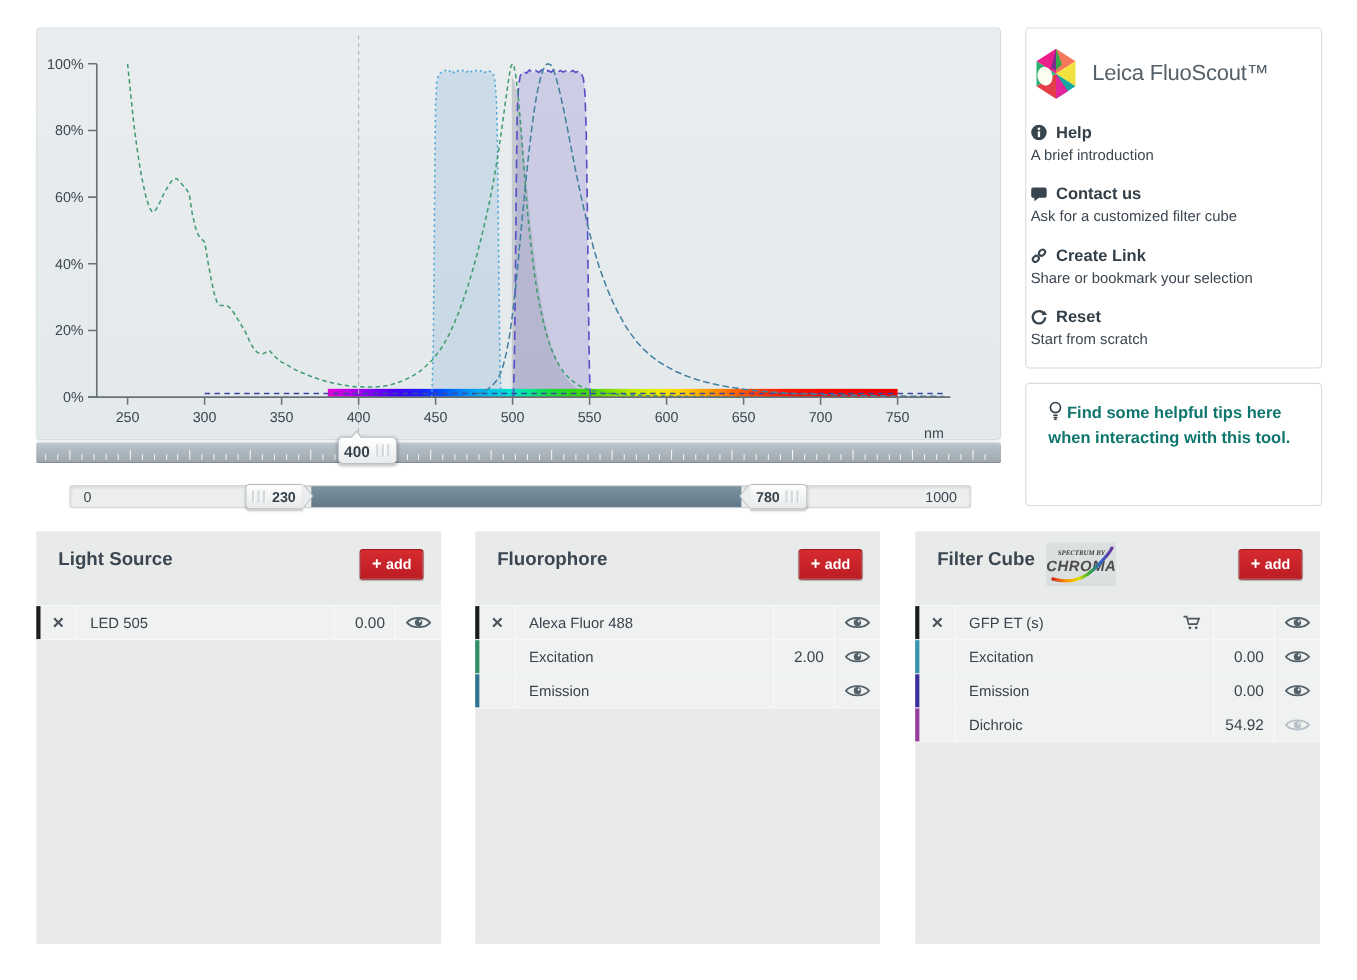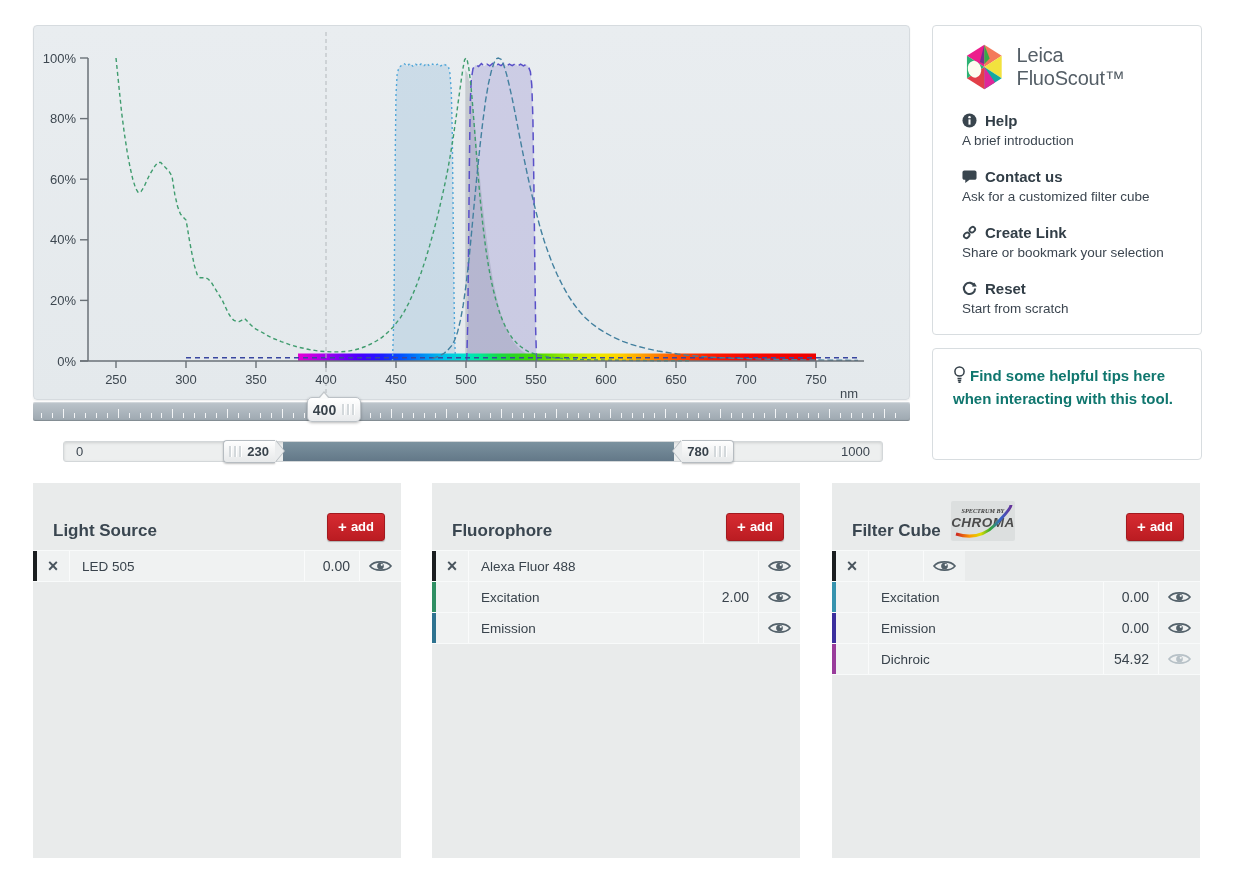--- a/index.html
+++ b/index.html
@@ -46,21 +46,21 @@
   .rs-handle.high { border-radius:0 4px 4px 0; border-left:none; }
   .rs-handle.low::after { content:""; position:absolute; left:51px; top:-1px;
     border-top:11.5px solid transparent; border-bottom:11.5px solid transparent;
     border-left:9px solid #ebedee; filter:drop-shadow(1px 0 0 #b6bcc1); }
   .rs-handle.high::after { content:""; position:absolute; right:51px; top:-1px;
     border-top:11.5px solid transparent; border-bottom:11.5px solid transparent;
     border-right:9px solid #ebedee; filter:drop-shadow(-1px 0 0 #b6bcc1); }
 
   
   .panel { position:absolute; top:483px; width:368px; height:375px; background:#e9ebeb; }
-  .panel header { display:flex; align-items:flex-end; padding:16px 16px 0 20px; height:42px; }
+  .panel header { display:flex; align-items:flex-start; padding:16px 16px 0 20px; height:42px; }
   .panel h2 { margin:0; font-size:17px; color:#3a4650; font-weight:bold; }
   .badge { margin-left:10px; margin-top:-6px; }
   .add-btn { margin-left:auto; background:linear-gradient(#d62b31,#bb1c22); color:#fff;
     border:1px solid #a21a1f; border-radius:3px; font-weight:bold; font-size:13px;
     padding:5px 10px 6px; display:flex; gap:4px; align-items:center; cursor:pointer;
     box-shadow:0 1px 1px rgba(0,0,0,.25); font-family:inherit; }
   .add-btn .plus { font-size:15px; line-height:11px; font-weight:bold; }
   .rows { margin-top:9px; }
   .row { position:relative; display:flex; height:30px; border-bottom:1px solid #f8fafa; }
   .rows .row:first-child { border-top:1px solid #f8fafa; }
@@ -71,21 +71,21 @@
   .cell-value { width:55px; flex:none; justify-content:flex-end; padding-right:9px; font-size:14px; color:#39434c; }
   .cell-eye { width:41px; flex:none; justify-content:center; border-right:none; }
   .x-icon { font-size:18px; font-weight:bold; color:#4a555e; cursor:pointer; line-height:1; }
   .cart { margin-left:auto; margin-right:10px; display:flex; cursor:pointer; color:#4a555e; }
   .eye-btn { display:flex; cursor:pointer; color:#53616a; }
   .eye-btn.disabled { color:#b7c1c7; cursor:default; }
 
   
   .card { position:absolute; left:932px; width:270px; background:#fff; border:1px solid #d8dde0;
     border-radius:4px; box-sizing:border-box; }
-  #card-main { top:25px; height:310px; padding:16px 29px; }
+  #card-main { top:25px; height:310px; padding:16px 4px; }
   .brand { display:flex; align-items:center; gap:10px; }
   .brand-name { font-size:20px; color:#545e66; letter-spacing:-.2px; }
   .side-item { margin-top:20px; }
   .side-title { display:flex; align-items:center; gap:8px; font-weight:bold; font-size:15px;
     color:#323e47; cursor:pointer; }
   .side-desc { margin-top:4px; font-size:13.5px; color:#3c4650; }
   #card-tips { top:348px; height:112px; padding:16px 20px; font-weight:bold; font-size:15px;
     color:#0f766e; line-height:1.5; }
   #card-tips .bulb { vertical-align:-2px; margin-right:4px; }
   .sicon { color:#39454e; flex:none; display:inline-flex; }
@@ -397,20 +397,27 @@
         <span class="plus">+</span>
         <span>add</span>
       </button>
     </header>
     <div class="rows">
         <div class="row">
           <span class="indicator" style="background: rgb(27, 30, 32);"></span>
           <div class="cell cell-x">
             <span class="x-icon">×</span>
           </div>
+          <div class="cell cell-name">GFP ET (s)<span class="cart">
+              <svg width="18" height="16" viewBox="0 0 20 17" fill="none" stroke="currentColor" stroke-width="1.6">
+                <path d="M1 2.5h3.2l2 7.5h8.3l2.3-5.5H5.4"></path>
+                <circle cx="7.5" cy="13.8" r="1.4" fill="currentColor" stroke="none"></circle>
+                <circle cx="13.8" cy="13.8" r="1.4" fill="currentColor" stroke="none"></circle>
+              </svg>
+            </span></div>
           <div class="cell cell-value"></div>
           <div class="cell cell-eye">
             <span class="eye-btn">
               <svg width="23" height="14" viewBox="0 0 24 14">
                 <path d="M1,7 C5.5,1.2 18.5,1.2 23,7 C18.5,12.8 5.5,12.8 1,7 Z" fill="none" stroke="currentColor" stroke-width="1.7"></path>
                 <circle cx="12" cy="7" r="3.5" fill="currentColor"></circle>
                 <circle cx="13.3" cy="5.8" r="1.1" fill="#f0f2f2"></circle>
               </svg>
             </span>
           </div>

